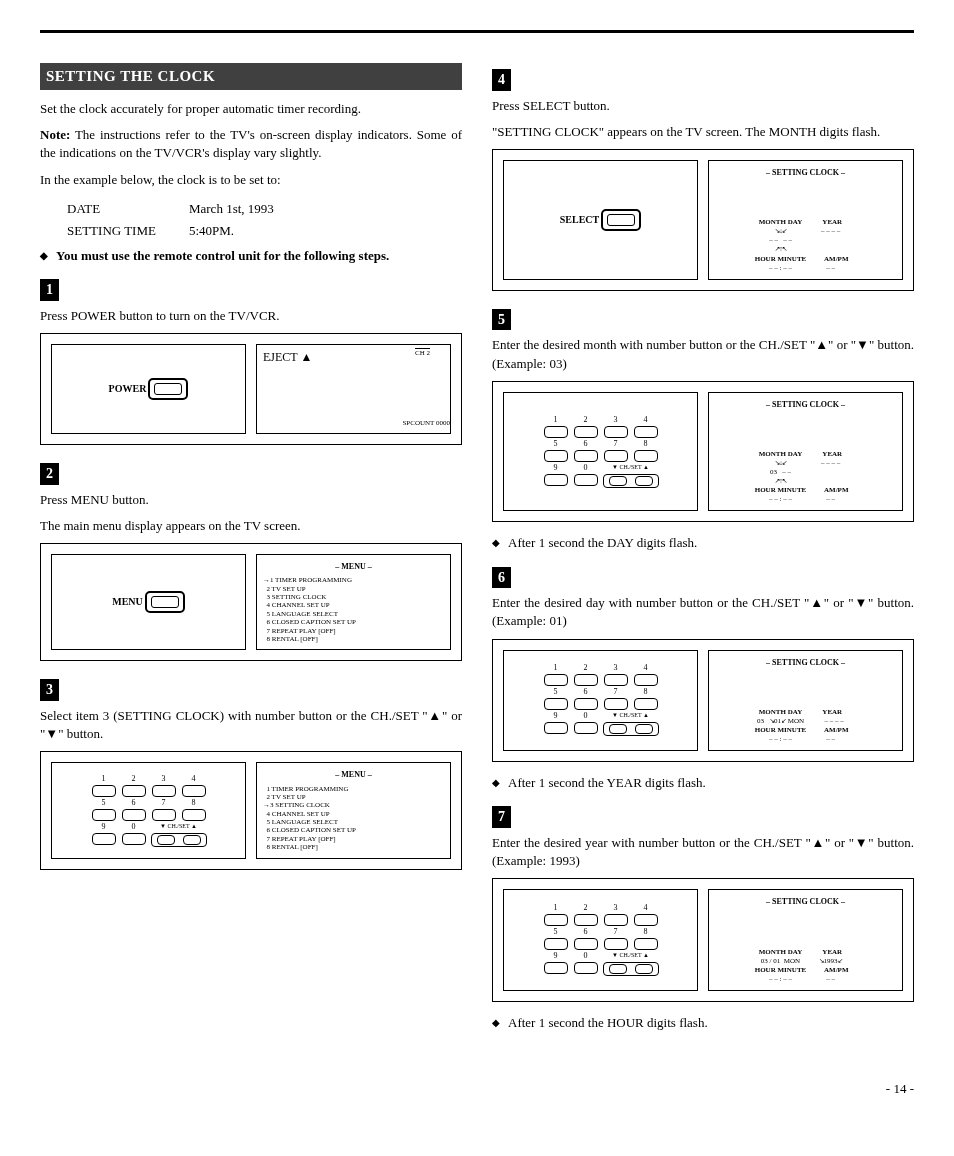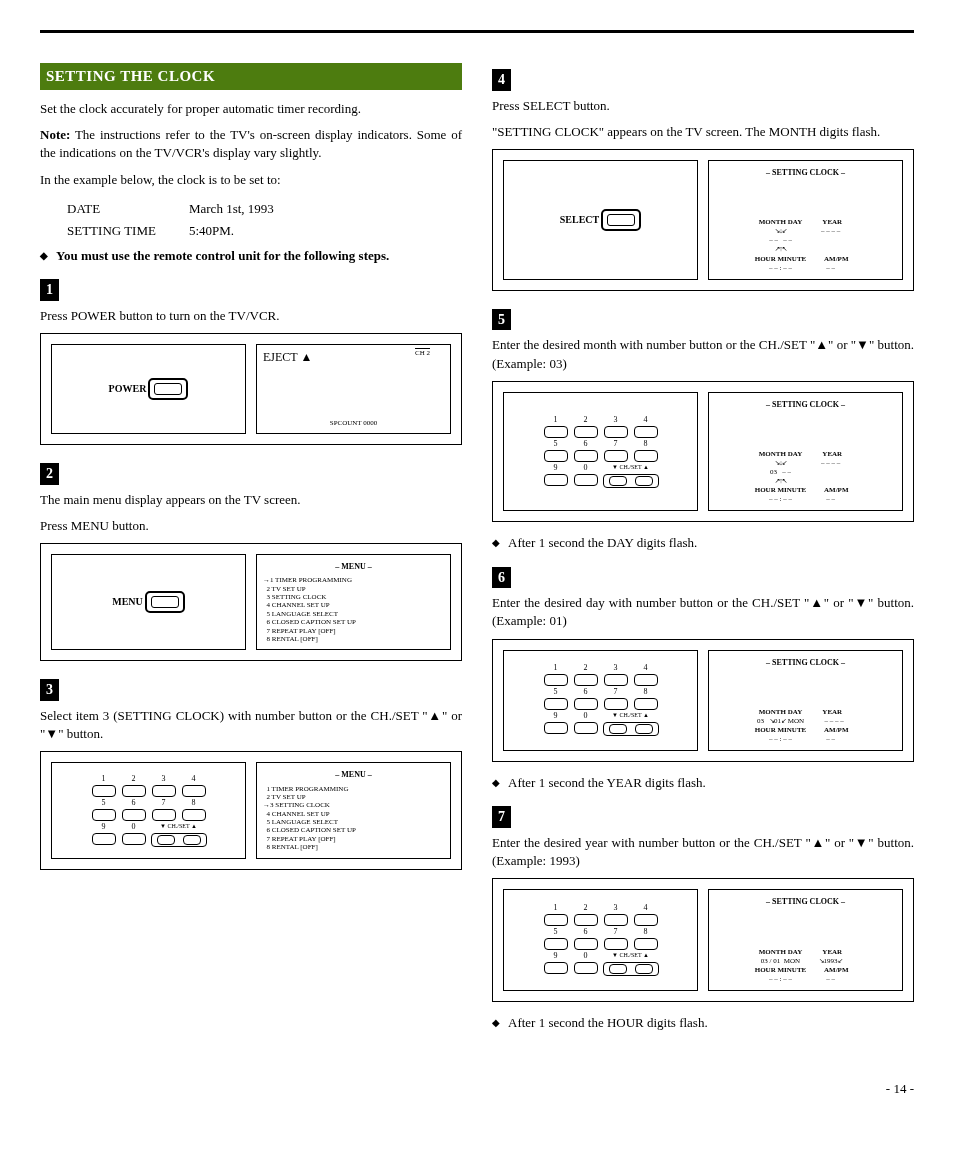--- a/index.html
+++ b/index.html
@@ -18,21 +18,21 @@
   }
   .columns {
     display: flex;
     gap: 30px;
   }
   .col {
     flex: 1;
     min-width: 0;
   }
   .section-title {
-    background: #4d7c0f;
+    background: #404040;
     color: #fff;
     font-weight: bold;
     padding: 3px 6px;
     font-size: 15px;
     letter-spacing: 0.5px;
     margin-bottom: 10px;
   }
   .step-num {
     display: inline-block;
     background: #000;
@@ -132,21 +132,21 @@
   }
   .clock-grid {
     font-size: 7px;
     text-align: center;
     line-height: 1.3;
     margin-top: 36px;
   }
   .clock-grid .row { display:flex; gap:10px; justify-content:center;}
   .clock-grid .cell { min-width:40px; }
   .tv-top-right { position:absolute; top:4px; right:20px; font-size:7px; }
-  .tv-bot { position:absolute; bottom:4px; left:0; right:0; display:flex; justify-content:center; font-size:7px; }
+  .tv-bot { position:absolute; bottom:4px; left:0; right:0; display:flex; justify-content:flex-end; font-size:7px; }
   .page-num { text-align:right; margin-top:40px; font-size:13px;}
   .flash-arrows { font-size:7px; letter-spacing:-1px;}
 </style>
 </head>
 <body>
 
 <div class="hr-top"></div>
 
 <div class="columns">
 
@@ -186,22 +186,22 @@
         <div class="tv-top-right"><span style="text-decoration:overline">CH 2</span></div>
         <div class="tv-bot">
           <span>SP</span>
           <span>COUNT  0000</span>
         </div>
       </div>
     </div>
 
     
     <div class="step-num">2</div>
+    <p>Press MENU button.</p>
     <p>The main menu display appears on the TV screen.</p>
-    <p>Press MENU button.</p>
     <div class="diagram">
       <div class="diagram-panel">
         <div class="remote-btn">
           <div class="remote-btn-label">MENU</div>
           <div class="btn-shape"></div>
         </div>
       </div>
       <div class="diagram-panel" style="align-items:flex-start;">
         <div class="screen-title" style="align-self:center">– MENU –</div>
         <div class="menu-list">

